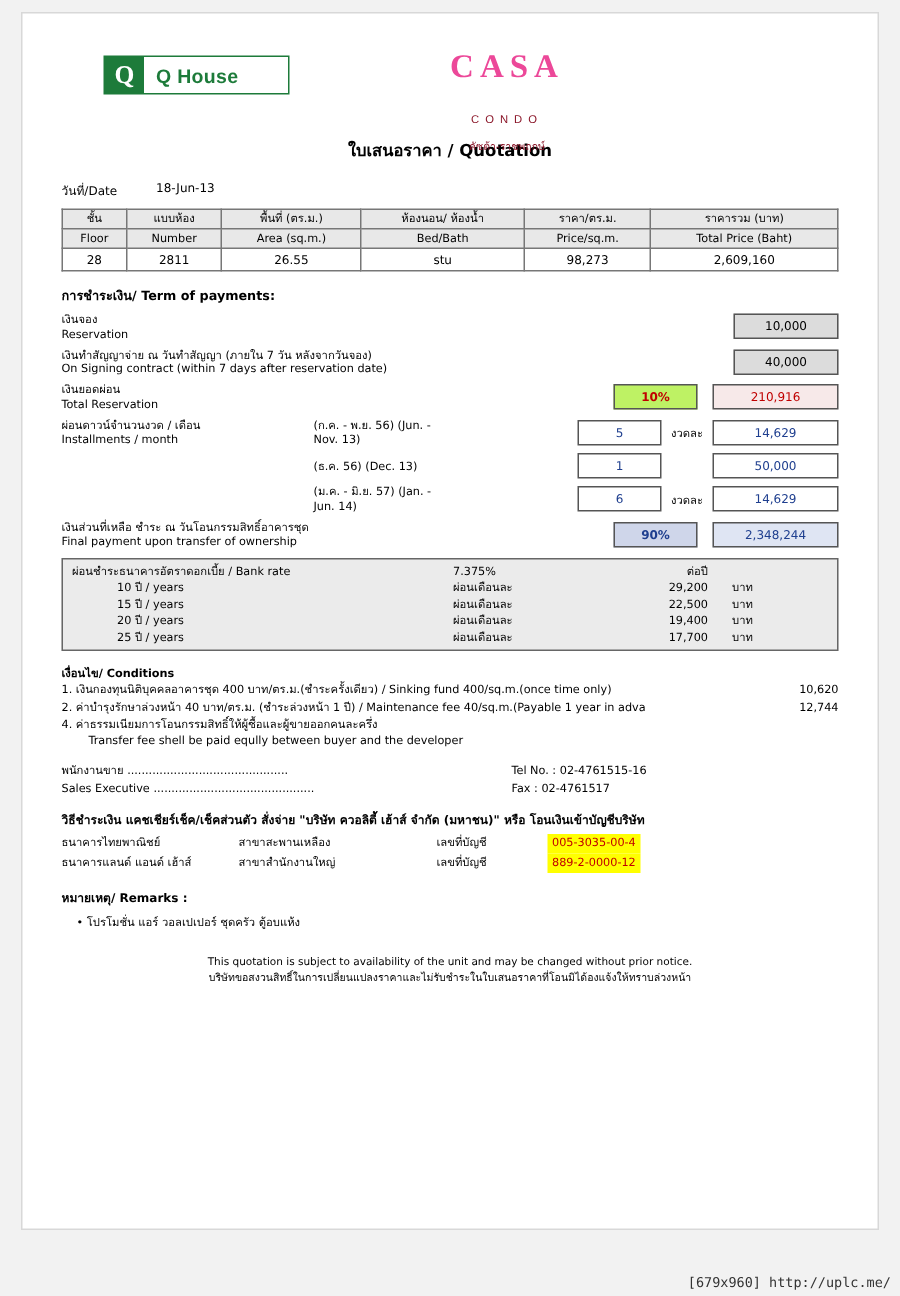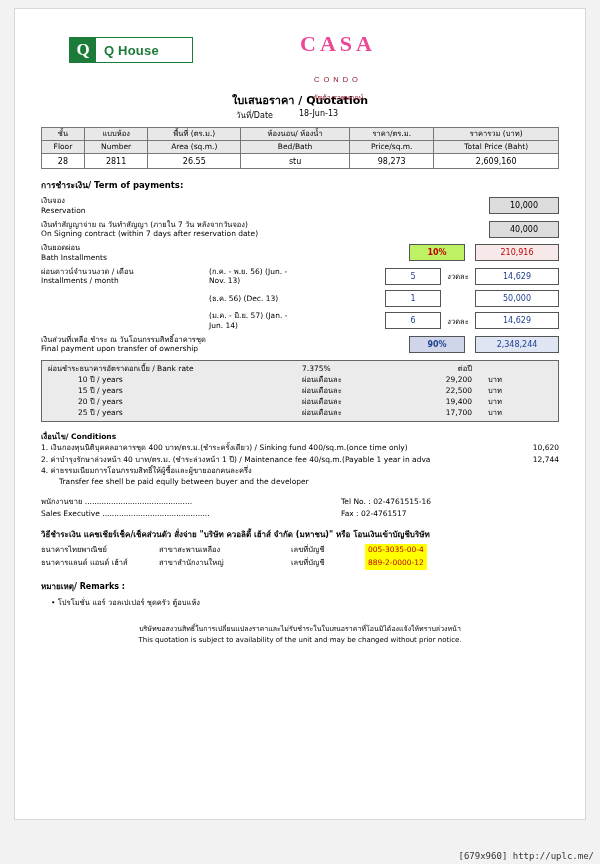--- a/index.html
+++ b/index.html
@@ -54,22 +54,22 @@
   }
   .casa .c3 {
     font-size: 7px; color: #8a1528; margin-top: 8px;
     font-family: "DejaVu Sans", sans-serif;
   }
   .doctitle {
     text-align: center; font-size: 11px; font-weight: bold;
     margin-top: 2px; font-family: "DejaVu Sans", sans-serif;
   }
   .daterow {
-    display: flex; justify-content: center; gap: 26px;
-    font-size: 8px; padding-right: 26px;
+    display: flex; justify-content: flex-start; gap: 26px;
+    font-size: 8px; margin-top: 12px; padding-right: 26px;
     font-family: "DejaVu Sans", sans-serif;
   }
   
   table.unit {
     width: 100%; border-collapse: collapse; margin-top: 5px;
     font-family: "DejaVu Sans", sans-serif;
   }
   table.unit th, table.unit td {
     border: 1px solid #777; text-align: center; font-weight: normal;
     font-size: 7.5px; padding: 1px 2px;
@@ -221,21 +221,21 @@
       <span class="th">เงินทำสัญญาจ่าย ณ วันทำสัญญา (ภายใน 7 วัน หลังจากวันจอง)</span>
       <span class="en">On Signing contract (within 7 days after reservation date)</span>
     </div>
     <div class="spacer"></div>
     <div class="box grey w70 right-align">40,000</div>
   </div>
 
   <div class="row">
     <div class="lbl">
       <span class="th">เงินยอดผ่อน</span>
-      <span class="en">Bath Installments</span>
+      <span class="en">Total Reservation</span>
     </div>
     <div class="spacer"></div>
     <div class="box pink w56">10%</div>
     <div class="mid-gap"></div>
     <div class="box pinkv w84">210,916</div>
   </div>
 
   <div class="row">
     <div class="lbl">
       <span class="th">ผ่อนดาวน์จำนวนงวด / เดือน</span>
@@ -382,19 +382,19 @@
 
   <div class="rem">
     <div class="rtitle">หมายเหตุ/ Remarks :</div>
     <div class="rline">
       <span>•</span>
       <span>โปรโมชั่น  แอร์ วอลเปเปอร์ ชุดครัว ตู้อบแห้ง</span>
     </div>
   </div>
 
   <div class="foot">
+    <div>This quotation is subject to availability of the unit and may be changed without prior notice.</div>
     <div>บริษัทขอสงวนสิทธิ์ในการเปลี่ยนแปลงราคาและไม่รับชำระในใบเสนอราคาที่โอนมิได้องแจ้งให้ทราบล่วงหน้า</div>
-    <div>This quotation is subject to availability of the unit and may be changed without prior notice.</div>
   </div>
 
 </div>
 
 <div class="watermark">[679x960] http://uplc.me/</div>
 
 </body></html>

